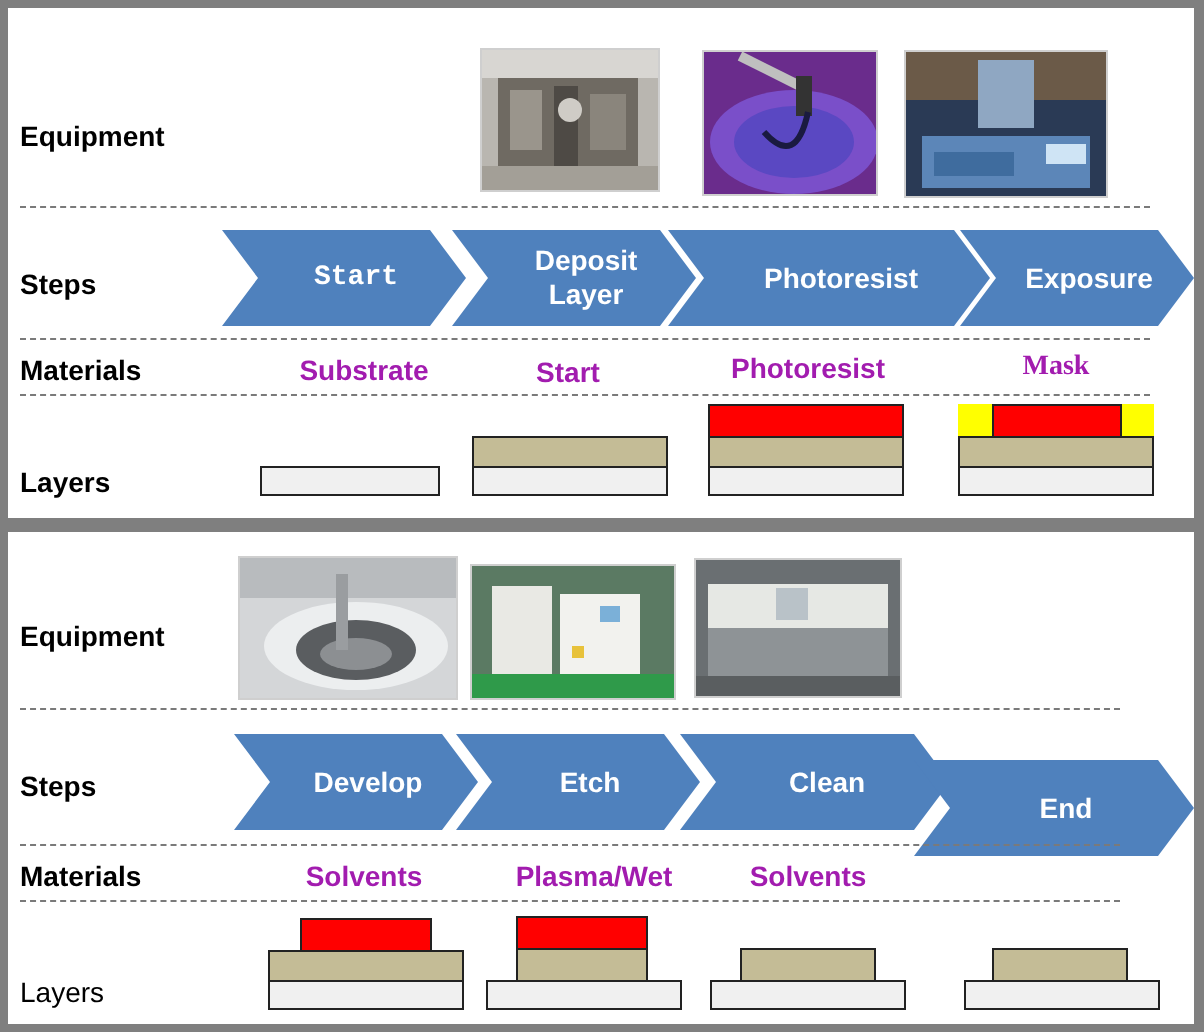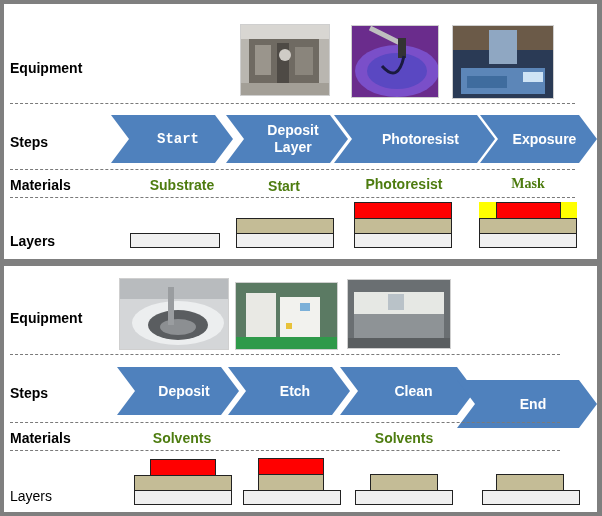--- a/index.html
+++ b/index.html
@@ -10,21 +10,21 @@
   #panel-2 { left:4px; top:266px; width:593px; height:246px; }
   .row-label { position:absolute; left:6px; font-weight:bold; font-size:14px; color:#000; }
   .row-label.light { font-weight:normal; }
   .sep { position:absolute; left:6px; border-top:1px dashed #7a7a7a; height:0; }
   .photo { position:absolute; border:1px solid #cfcfcf; overflow:hidden; }
   .chev { position:absolute; height:48px; }
   .chev svg { position:absolute; left:0; top:0; }
   .chev-label { position:absolute; left:0; top:0; width:100%; height:100%; display:flex; align-items:center;
                 justify-content:center; text-align:center; color:#ffffff; font-weight:bold; font-size:14px;
                 line-height:17px; padding-left:12px; box-sizing:border-box; }
-  .mat { position:absolute; font-weight:bold; font-size:14px; color:#4d7c0f; text-align:center; }
+  .mat { position:absolute; font-weight:bold; font-size:14px; color:#a21caf; text-align:center; }
   .lay { position:absolute; border:1.5px solid #222; box-sizing:border-box; }
 </style>
 </head>
 <body>
 
 <div class="panel" id="panel-1">
   <div class="row-label" style="top:56px;">Equipment</div>
 
   <div class="photo" style="left:236px; top:20px; width:88px; height:70px;">
     <svg width="88" height="70" viewBox="0 0 88 70">
@@ -152,21 +152,21 @@
   </div>
 
   <div class="sep" style="top:88px; width:550px;"></div>
 
   <div class="row-label" style="top:119px;">Steps</div>
 
   <div class="chev" style="left:113px; top:101px; width:122px;">
     <svg width="122" height="48">
         <polygon points="0,0 104,0 122,24 104,48 0,48 18,24" fill="#4f81bd"></polygon>
       </svg>
-    <div class="chev-label">Deposit</div>
+    <div class="chev-label">Develop</div>
   </div>
   <div class="chev" style="left:336px; top:101px; width:135px;">
     <svg width="135" height="48">
         <polygon points="0,0 117,0 135,24 117,48 0,48 18,24" fill="#4f81bd"></polygon>
       </svg>
     <div class="chev-label">Clean</div>
   </div>
   <div class="chev" style="left:224px; top:101px; width:122px;">
     <svg width="122" height="48">
         <polygon points="0,0 104,0 122,24 104,48 0,48 18,24" fill="#4f81bd"></polygon>
@@ -177,20 +177,21 @@
     <svg width="140" height="48">
         <polygon points="0,0 122,0 140,24 122,48 0,48 18,24" fill="#4f81bd"></polygon>
       </svg>
     <div class="chev-label">End</div>
   </div>
 
   <div class="sep" style="top:156px; width:550px;"></div>
 
   <div class="row-label" style="top:164px;">Materials</div>
   <div class="mat" style="left:128px; top:164px; width:100px;">Solvents</div>
+  <div class="mat" style="left:238px; top:164px; width:110px;">Plasma/Wet</div>
   <div class="mat" style="left:350px; top:164px; width:100px;">Solvents</div>
 
   <div class="sep" style="top:184px; width:550px;"></div>
 
   <div class="row-label light" style="top:222px;">Layers</div>
 
   <div class="lay" style="left:146px; top:193px; width:66px; height:17px; background:#ff0000;"></div>
   <div class="lay" style="left:130px; top:209px; width:98px; height:16px; background:#c4bc96;"></div>
   <div class="lay" style="left:130px; top:224px; width:98px; height:15px; background:#f0f0f0;"></div>
 

